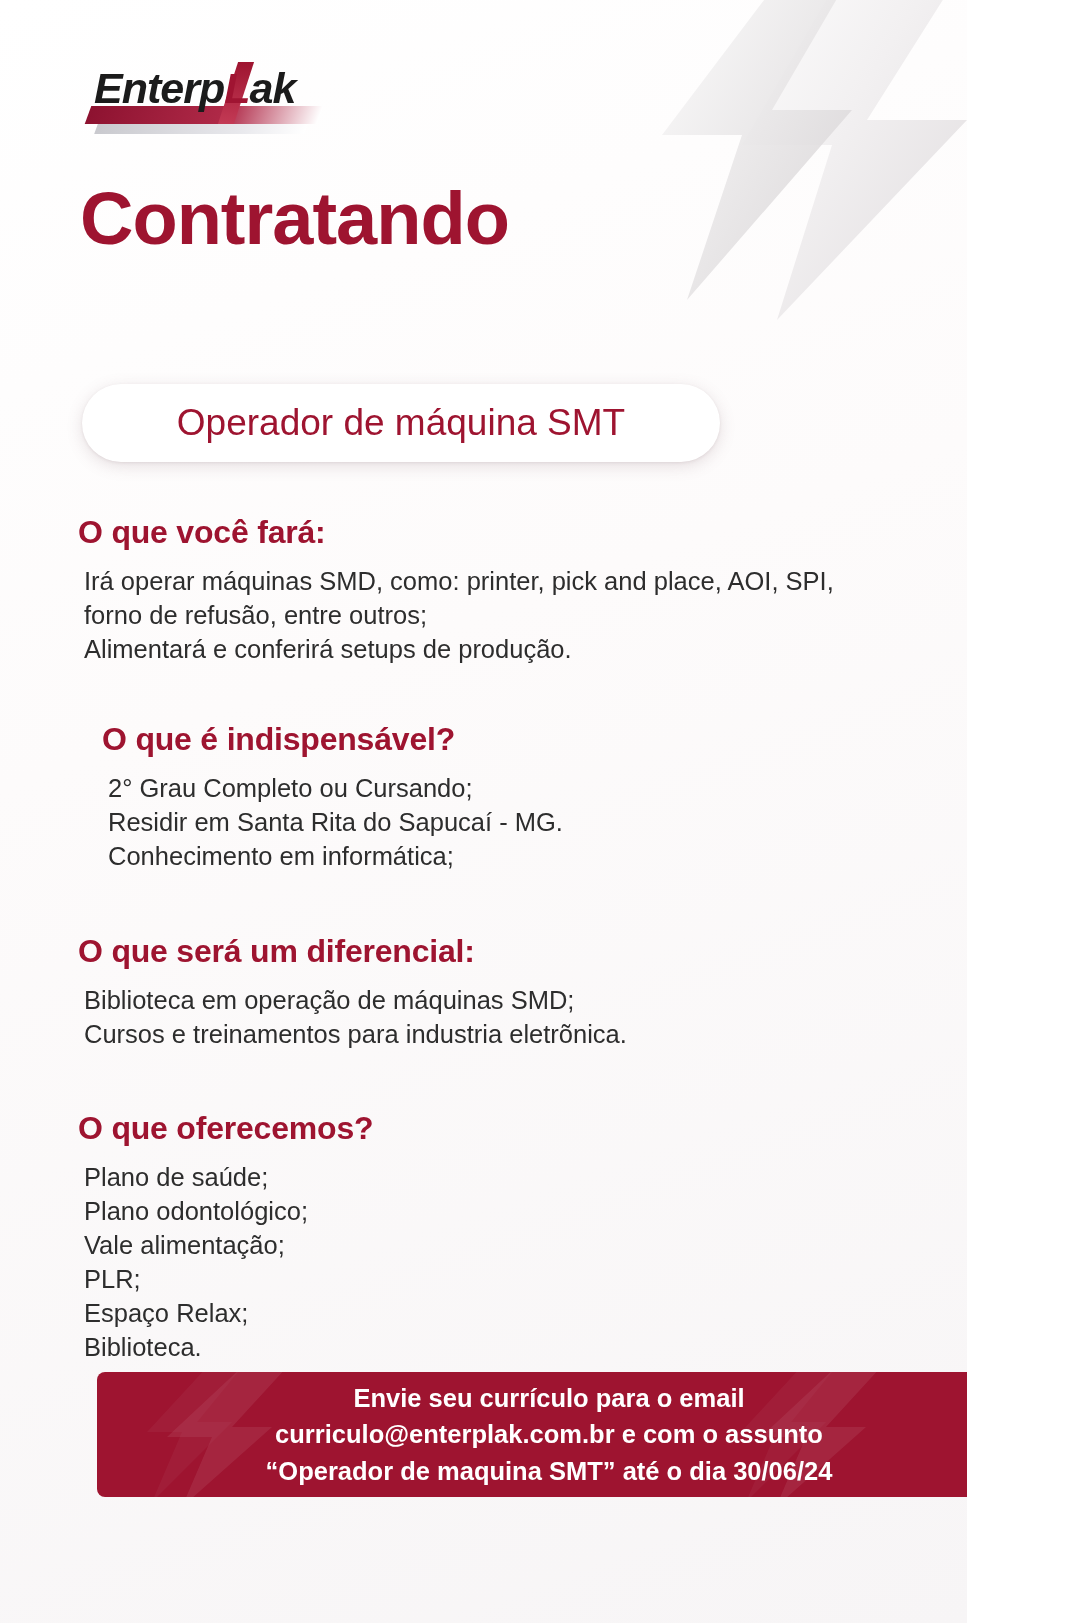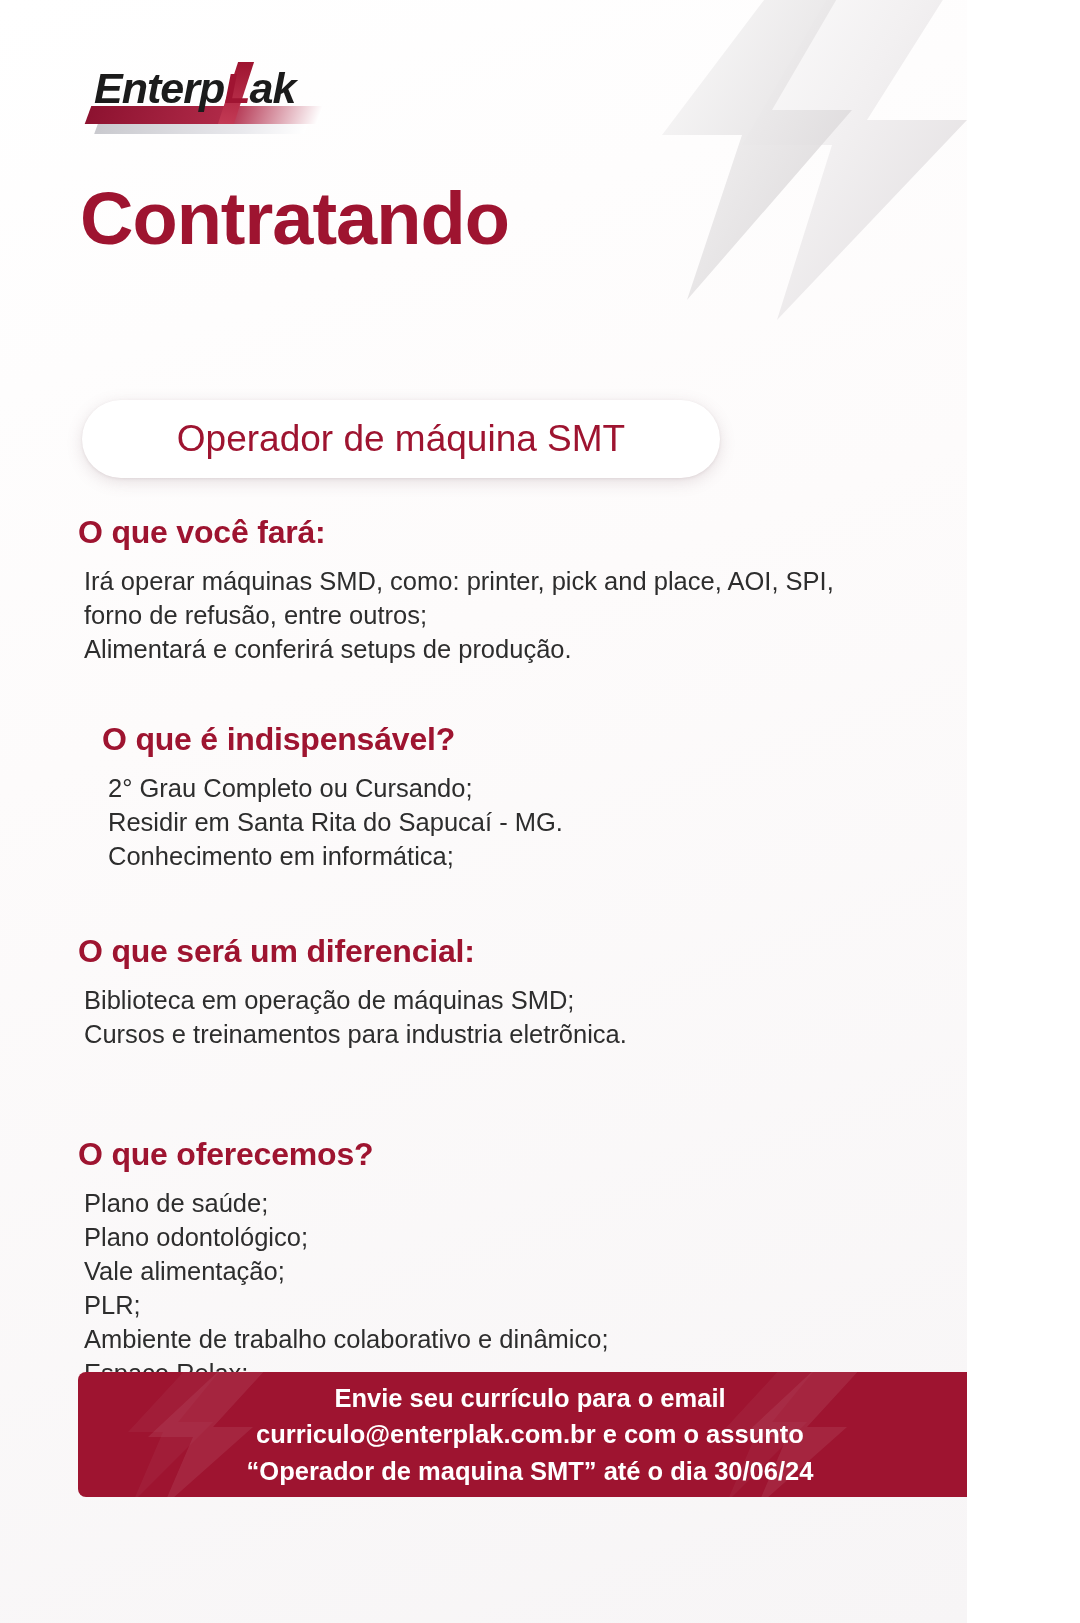--- a/index.html
+++ b/index.html
@@ -103,21 +103,21 @@
     font-size: 74px;
     font-weight: bold;
     color: #9e1430;
     line-height: 1.05;
     letter-spacing: -1px;
   }
 
   .role-pill {
     position: absolute;
     left: 82px;
-    top: 400px;
+    top: 384px;
     width: 638px;
     height: 78px;
     border-radius: 39px;
     background: #ffffff;
     box-shadow: 0 4px 16px rgba(120, 90, 100, 0.18),
                 0 1px 3px rgba(120, 90, 100, 0.12);
     display: flex;
     align-items: center;
     justify-content: center;
   }
@@ -146,26 +146,26 @@
     margin: 0 0 0 6px;
     font-size: 25.5px;
     color: #2d2d2d;
     line-height: 1.33;
   }
   .section .lines div { white-space: pre-wrap; }
 
   .s1 { margin-top: 14px; }
   .s2 { margin-top: 54px; margin-left: 24px; }
   .s3 { margin-top: 60px; }
-  .s4 { margin-top: 84px; }
+  .s4 { margin-top: 58px; }
 
   
   .footer {
     position: absolute;
-    left: 78px;
+    left: 97px;
     top: 1372px;
     width: 904px;
     height: 125px;
     background: #9e1430;
     border-radius: 8px;
     overflow: hidden;
     display: flex;
     align-items: center;
     justify-content: center;
   }
@@ -253,21 +253,20 @@
       </div>
     </div>
 
     <div class="section s4">
       <h2>O que oferecemos?</h2>
       <div class="lines">
         <div>Plano de saúde;</div>
         <div>Plano odontológico;</div>
         <div>Vale alimentação;</div>
         <div>PLR;</div>
-        <div>Ambiente de trabalho colaborativo e dinâmico;</div>
         <div>Espaço Relax;</div>
         <div>Biblioteca.</div>
       </div>
     </div>
 
   </div>
 
   <div class="footer">
     <svg class="footer-bolt fb-left" viewBox="0 0 150 125" xmlns="http://www.w3.org/2000/svg">
       <polygon points="95,-5 140,-5 85,55 125,55 35,135 65,65 20,65" fill="#ffffff" opacity="0.35"></polygon>

